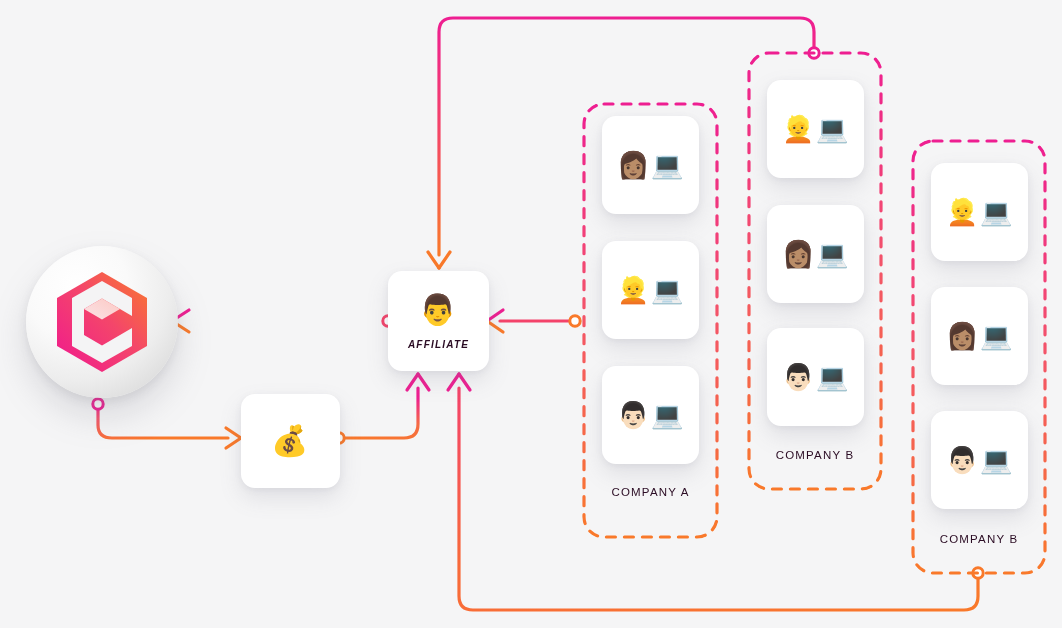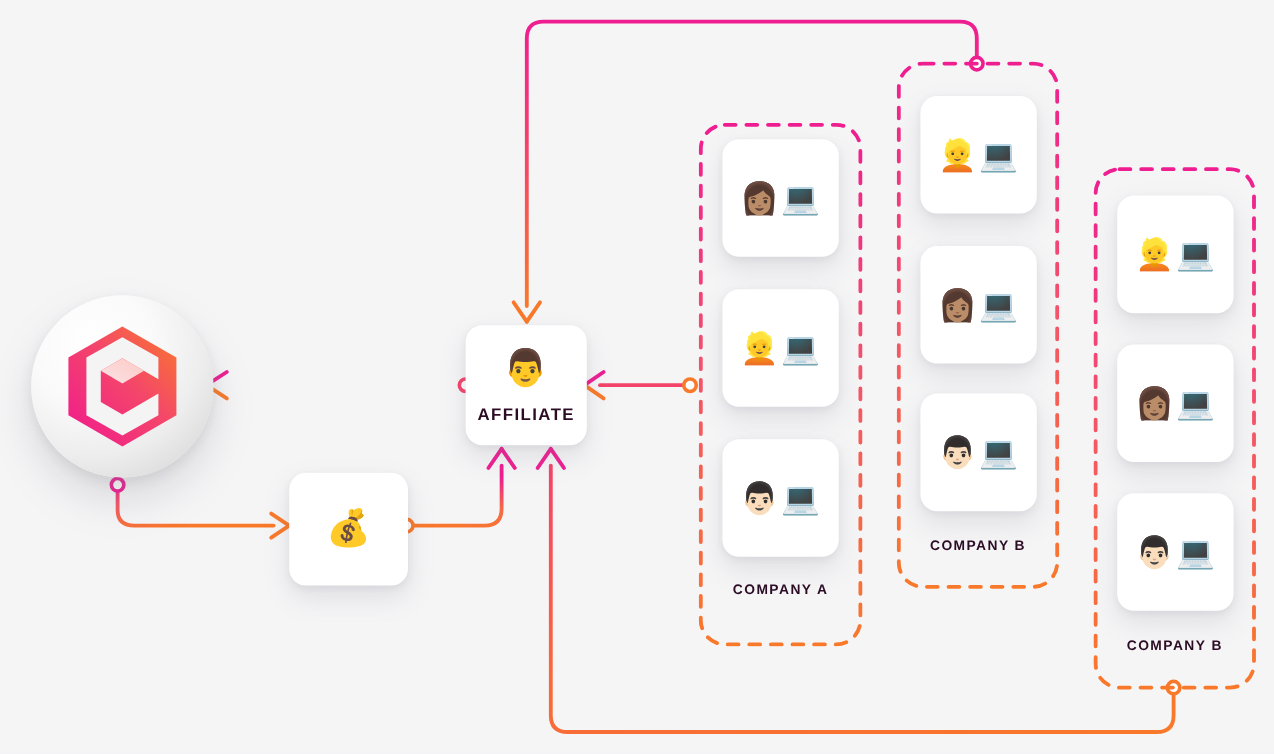--- a/index.html
+++ b/index.html
@@ -51,24 +51,25 @@
   .emoji-lg { font-size: 30px; line-height: 1; }
 
   .affiliate-card {
     left: 388px; top: 271px;
     width: 101px; height: 100px;
     border-radius: 14px;
     z-index: 4;
   }
   .affiliate-emoji { font-size: 30px; margin-bottom: 12px; }
   .affiliate-label {
-    font-size: 14px;
+    font-size: 10px;
     font-weight: bold;
     letter-spacing: 1.2px;
     color: #2b0c24;
+    font-style: italic;
   }
 
   .money-card {
     left: 241px; top: 394px;
     width: 99px; height: 94px;
     border-radius: 14px;
     z-index: 4;
   }
 
   
@@ -81,21 +82,21 @@
   .group .dashframe {
     position: absolute;
     left: 0; top: 0; width: 100%; height: 100%;
     border-radius: 22px;
   }
   .group-label {
     position: absolute;
     left: 0; width: 100%;
     text-align: center;
     font-size: 11.5px;
-    font-weight: bold;
+    font-weight: normal;
     letter-spacing: 1.2px;
     color: #2b0c24;
   }
   .member {
     position: absolute;
     width: 97px; height: 98px;
     border-radius: 14px;
   }
 
   #companyA { left: 582px; top: 102px; width: 137px; height: 437px; }

